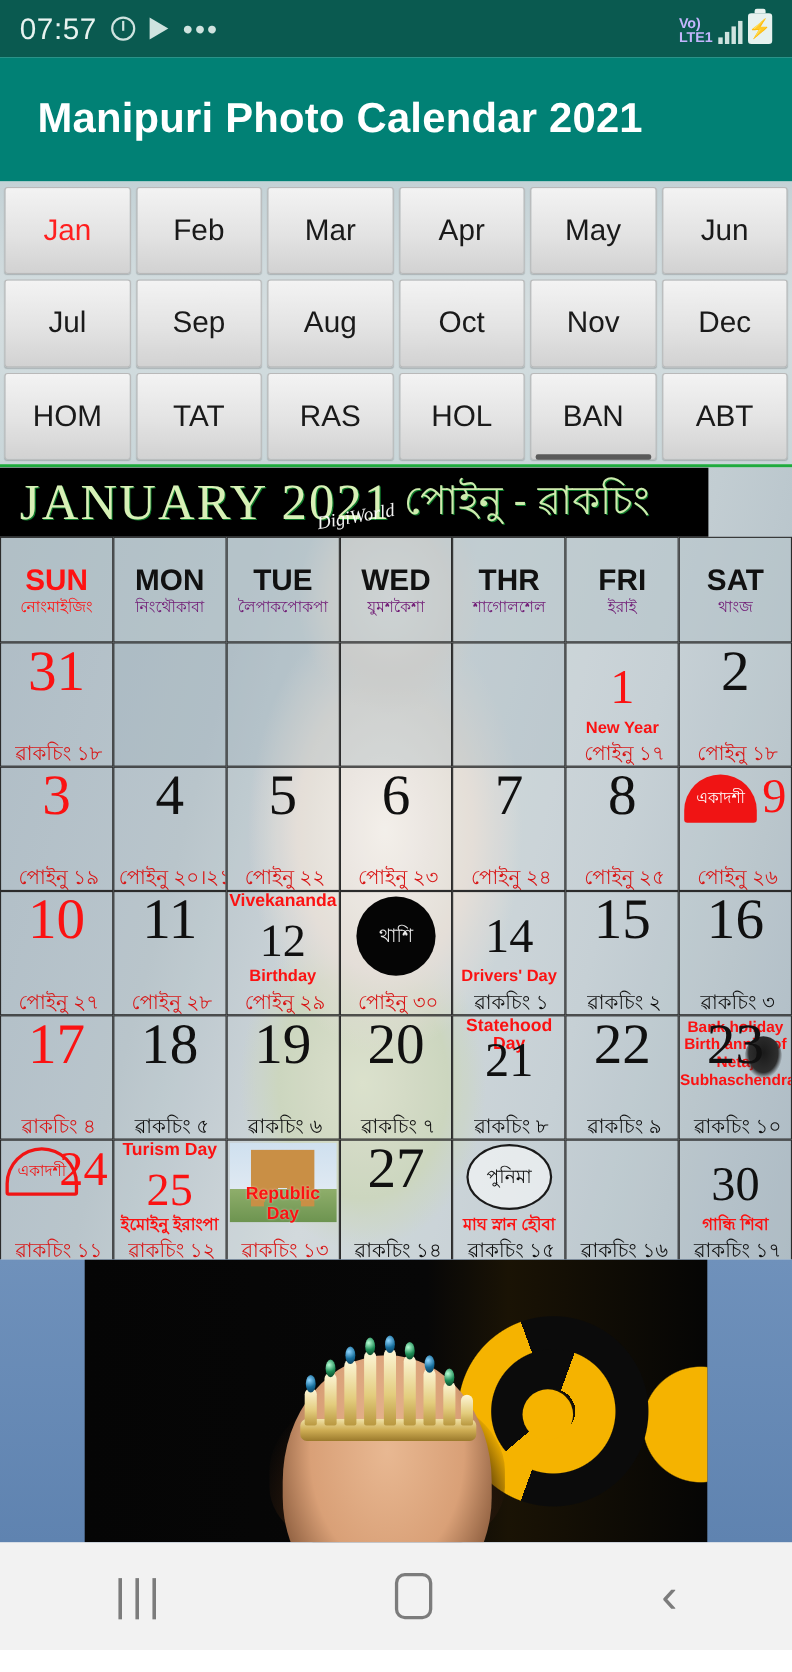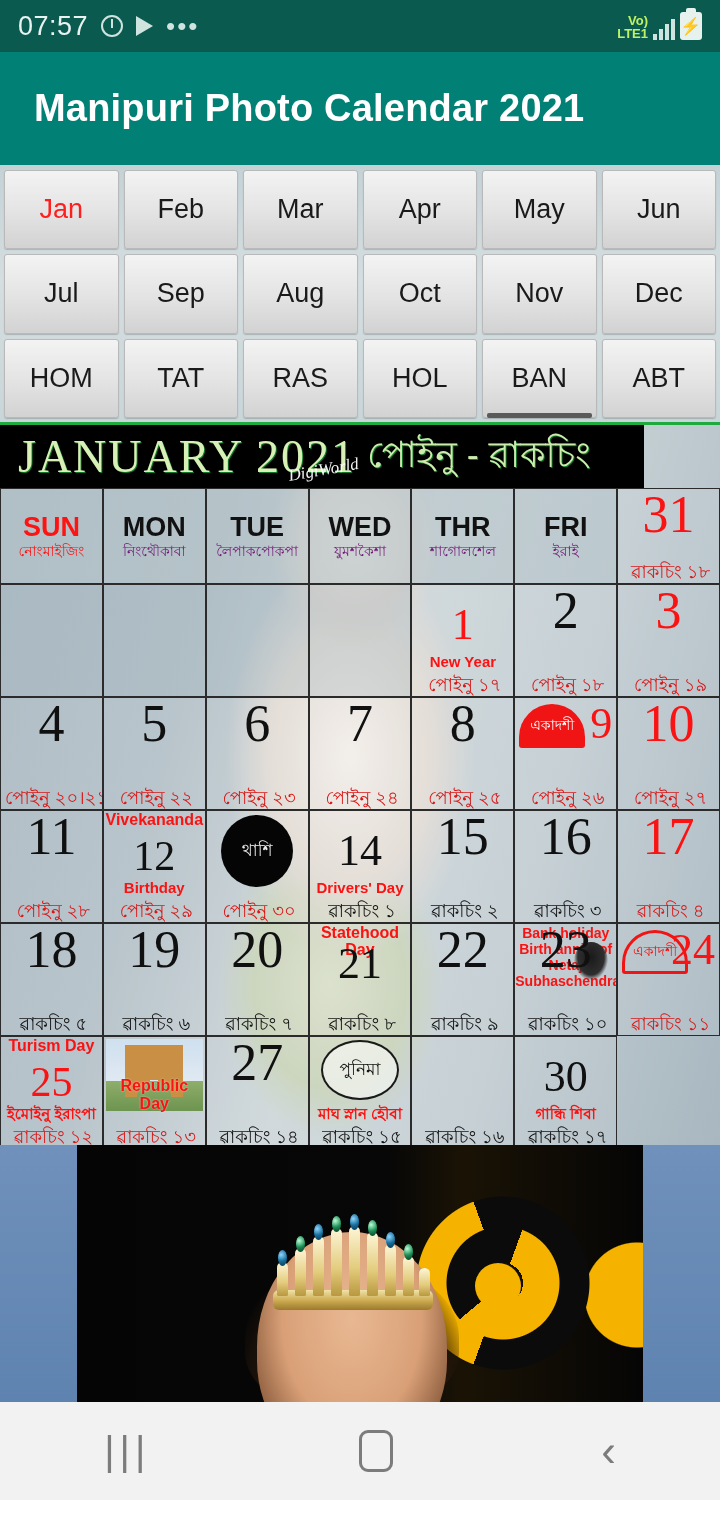--- a/index.html
+++ b/index.html
@@ -27,21 +27,21 @@
   .ico-circ:after{
     content:""; position:absolute; left:8px; top:2px;
     width:2.4px; height:9px; background:#cfe3df;
   }
   .ico-play{
     width:0;height:0;border-left:17px solid #cfe3df;
     border-top:10px solid transparent;border-bottom:10px solid transparent;
   }
   .ico-dots{ font-size:26px; line-height:10px; color:#cfe3df; letter-spacing:2px;}
   #status-right{ margin-left:auto; display:flex; align-items:flex-end; gap:5px;}
-  .volte{ font-size:13px; line-height:13px; text-align:right; color:#bef264; font-weight:bold;}
+  .volte{ font-size:13px; line-height:13px; text-align:left; color:#c4b5fd; font-weight:bold;}
   .bars{ display:flex; align-items:flex-end; gap:2px; height:22px;}
   .bars i{ display:block; width:4px; background:#cfe3df;}
   .bars i:nth-child(1){height:6px;}
   .bars i:nth-child(2){height:11px;}
   .bars i:nth-child(3){height:16px;}
   .bars i:nth-child(4){height:21px;}
   .batt{
     width:22px;height:28px;background:#e7f2ef;border-radius:3px;
     position:relative; display:flex;align-items:center;justify-content:center;
     color:#0a5a50;font-size:17px;font-weight:bold;
@@ -369,20 +369,24 @@
         <div class="hd-en">WED</div>
         <div class="hd-mni">যুমশকৈশা</div>
       </div>
       <div class="hcell">
         <div class="hd-en">THR</div>
         <div class="hd-mni">শাগোলশেল</div>
       </div>
       <div class="hcell">
         <div class="hd-en">FRI</div>
         <div class="hd-mni">ইরাই</div>
+      </div>
+      <div class="hcell">
+        <div class="hd-en">SAT</div>
+        <div class="hd-mni">থাংজ</div>
       </div>
       <div class="dcell red">
         <div class="dnum">31</div>
         <div class="dmni">ৱাকচিং ১৮</div>
       </div>
       <div class="dcell empty"></div>
       <div class="dcell empty"></div>
       <div class="dcell empty"></div>
       <div class="dcell empty"></div>
       <div class="dcell red has-note">

